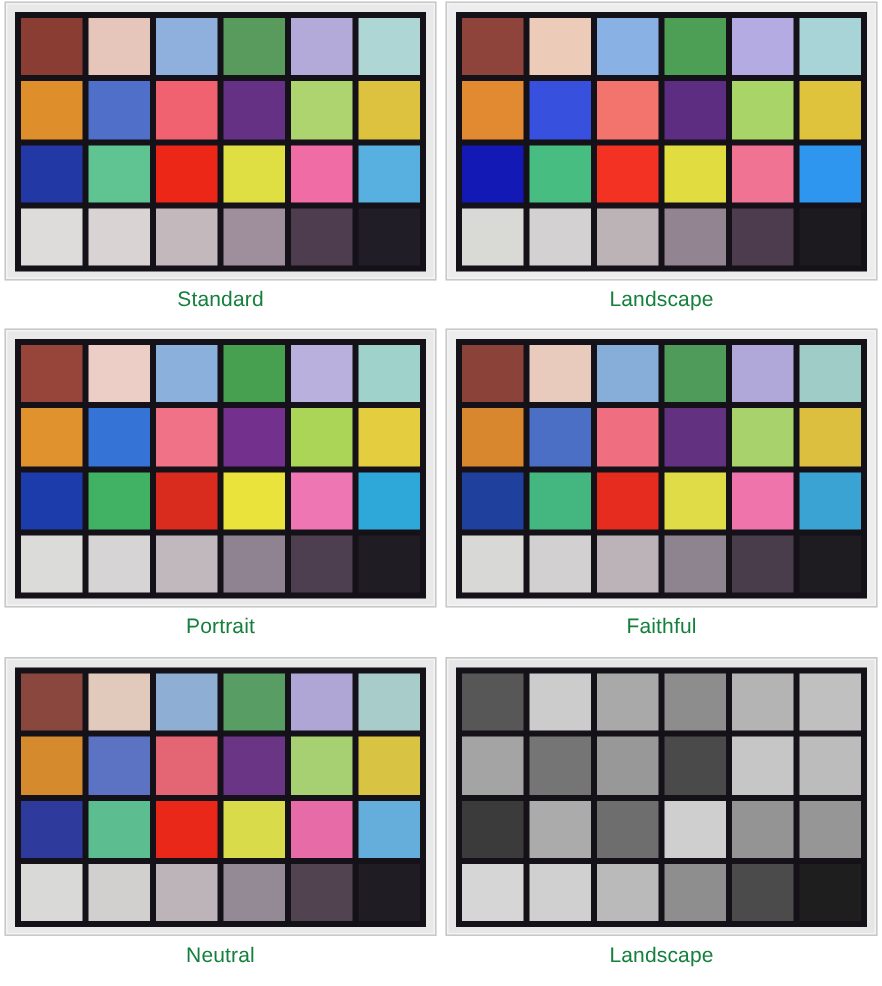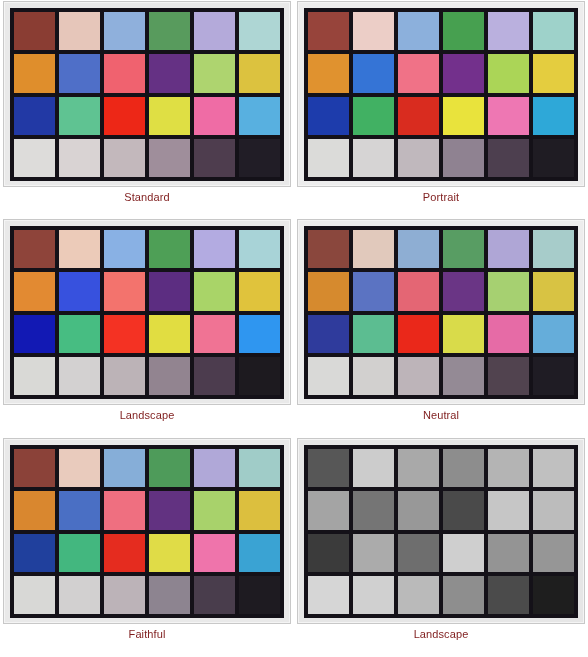--- a/index.html
+++ b/index.html
@@ -49,22 +49,22 @@
     gap: 4px;
     padding: 4px;
   }
   .patch {
     width: 100%;
     height: 100%;
     display: block;
   }
   .panel-label {
     margin-top: 5px;
-    font-size: 11px;
-    color: #7f1d1d;
+    font-size: 14px;
+    color: #15803d;
     line-height: 1.05;
     letter-spacing: 0.1px;
     text-align: left;
     font-family: "Liberation Sans", sans-serif;
   }
   
   .panel:nth-child(2) .chart-frame,
   .panel:nth-child(4) .chart-frame { background: #ededed; }
   .panel:nth-child(6) .chart-frame { background: #e6e6e6; }
 </style>
@@ -101,20 +101,52 @@
           <div class="patch" style="background: rgb(78, 61, 78);"></div>
           <div class="patch" style="background: rgb(33, 29, 38);"></div>
         </div>
     </div>
     <div class="panel-label">Standard</div>
   </div>
 
   <div class="panel">
     <div class="chart-frame">
       <div class="chart-inner">
+          <div class="patch" style="background: rgb(142, 68, 58);"></div>
+          <div class="patch" style="background: rgb(236, 203, 185);"></div>
+          <div class="patch" style="background: rgb(137, 177, 228);"></div>
+          <div class="patch" style="background: rgb(78, 159, 86);"></div>
+          <div class="patch" style="background: rgb(179, 171, 225);"></div>
+          <div class="patch" style="background: rgb(168, 211, 215);"></div>
+          <div class="patch" style="background: rgb(226, 138, 50);"></div>
+          <div class="patch" style="background: rgb(55, 81, 222);"></div>
+          <div class="patch" style="background: rgb(243, 115, 109);"></div>
+          <div class="patch" style="background: rgb(92, 45, 129);"></div>
+          <div class="patch" style="background: rgb(169, 212, 104);"></div>
+          <div class="patch" style="background: rgb(224, 195, 60);"></div>
+          <div class="patch" style="background: rgb(18, 25, 180);"></div>
+          <div class="patch" style="background: rgb(71, 189, 130);"></div>
+          <div class="patch" style="background: rgb(244, 50, 35);"></div>
+          <div class="patch" style="background: rgb(225, 221, 65);"></div>
+          <div class="patch" style="background: rgb(240, 115, 148);"></div>
+          <div class="patch" style="background: rgb(47, 150, 240);"></div>
+          <div class="patch" style="background: rgb(217, 217, 214);"></div>
+          <div class="patch" style="background: rgb(211, 209, 209);"></div>
+          <div class="patch" style="background: rgb(188, 179, 183);"></div>
+          <div class="patch" style="background: rgb(146, 132, 144);"></div>
+          <div class="patch" style="background: rgb(76, 60, 78);"></div>
+          <div class="patch" style="background: rgb(29, 26, 31);"></div>
+        </div>
+    </div>
+    <div class="panel-label">Landscape</div>
+  </div>
+
+  <div class="panel">
+    <div class="chart-frame">
+      <div class="chart-inner">
           <div class="patch" style="background: rgb(151, 68, 59);"></div>
           <div class="patch" style="background: rgb(236, 206, 199);"></div>
           <div class="patch" style="background: rgb(140, 176, 220);"></div>
           <div class="patch" style="background: rgb(71, 160, 80);"></div>
           <div class="patch" style="background: rgb(186, 176, 222);"></div>
           <div class="patch" style="background: rgb(158, 210, 202);"></div>
           <div class="patch" style="background: rgb(224, 146, 47);"></div>
           <div class="patch" style="background: rgb(53, 116, 214);"></div>
           <div class="patch" style="background: rgb(240, 114, 135);"></div>
           <div class="patch" style="background: rgb(115, 48, 140);"></div>
@@ -133,47 +165,47 @@
           <div class="patch" style="background: rgb(77, 63, 79);"></div>
           <div class="patch" style="background: rgb(31, 28, 35);"></div>
         </div>
     </div>
     <div class="panel-label">Portrait</div>
   </div>
 
   <div class="panel">
     <div class="chart-frame">
       <div class="chart-inner">
-          <div class="patch" style="background: rgb(142, 68, 58);"></div>
-          <div class="patch" style="background: rgb(236, 203, 185);"></div>
-          <div class="patch" style="background: rgb(137, 177, 228);"></div>
-          <div class="patch" style="background: rgb(78, 159, 86);"></div>
-          <div class="patch" style="background: rgb(179, 171, 225);"></div>
-          <div class="patch" style="background: rgb(168, 211, 215);"></div>
-          <div class="patch" style="background: rgb(226, 138, 50);"></div>
-          <div class="patch" style="background: rgb(55, 81, 222);"></div>
-          <div class="patch" style="background: rgb(243, 115, 109);"></div>
-          <div class="patch" style="background: rgb(92, 45, 129);"></div>
-          <div class="patch" style="background: rgb(169, 212, 104);"></div>
-          <div class="patch" style="background: rgb(224, 195, 60);"></div>
-          <div class="patch" style="background: rgb(18, 25, 180);"></div>
-          <div class="patch" style="background: rgb(71, 189, 130);"></div>
-          <div class="patch" style="background: rgb(244, 50, 35);"></div>
-          <div class="patch" style="background: rgb(225, 221, 65);"></div>
-          <div class="patch" style="background: rgb(240, 115, 148);"></div>
-          <div class="patch" style="background: rgb(47, 150, 240);"></div>
-          <div class="patch" style="background: rgb(217, 217, 214);"></div>
-          <div class="patch" style="background: rgb(211, 209, 209);"></div>
-          <div class="patch" style="background: rgb(188, 179, 183);"></div>
-          <div class="patch" style="background: rgb(146, 132, 144);"></div>
-          <div class="patch" style="background: rgb(76, 60, 78);"></div>
-          <div class="patch" style="background: rgb(29, 26, 31);"></div>
-        </div>
-    </div>
-    <div class="panel-label">Landscape</div>
+          <div class="patch" style="background: rgb(139, 66, 57);"></div>
+          <div class="patch" style="background: rgb(233, 203, 189);"></div>
+          <div class="patch" style="background: rgb(134, 174, 216);"></div>
+          <div class="patch" style="background: rgb(78, 155, 90);"></div>
+          <div class="patch" style="background: rgb(176, 168, 216);"></div>
+          <div class="patch" style="background: rgb(160, 204, 200);"></div>
+          <div class="patch" style="background: rgb(217, 135, 47);"></div>
+          <div class="patch" style="background: rgb(74, 111, 196);"></div>
+          <div class="patch" style="background: rgb(239, 111, 128);"></div>
+          <div class="patch" style="background: rgb(98, 50, 129);"></div>
+          <div class="patch" style="background: rgb(168, 210, 107);"></div>
+          <div class="patch" style="background: rgb(220, 191, 62);"></div>
+          <div class="patch" style="background: rgb(32, 64, 157);"></div>
+          <div class="patch" style="background: rgb(67, 183, 127);"></div>
+          <div class="patch" style="background: rgb(229, 44, 31);"></div>
+          <div class="patch" style="background: rgb(224, 220, 71);"></div>
+          <div class="patch" style="background: rgb(239, 116, 171);"></div>
+          <div class="patch" style="background: rgb(58, 163, 211);"></div>
+          <div class="patch" style="background: rgb(216, 216, 214);"></div>
+          <div class="patch" style="background: rgb(210, 208, 208);"></div>
+          <div class="patch" style="background: rgb(188, 179, 184);"></div>
+          <div class="patch" style="background: rgb(141, 132, 144);"></div>
+          <div class="patch" style="background: rgb(73, 61, 76);"></div>
+          <div class="patch" style="background: rgb(30, 27, 33);"></div>
+        </div>
+    </div>
+    <div class="panel-label">Faithful</div>
   </div>
 
   <div class="panel">
     <div class="chart-frame">
       <div class="chart-inner">
           <div class="patch" style="background: rgb(138, 71, 61);"></div>
           <div class="patch" style="background: rgb(225, 201, 188);"></div>
           <div class="patch" style="background: rgb(142, 174, 211);"></div>
           <div class="patch" style="background: rgb(88, 157, 99);"></div>
           <div class="patch" style="background: rgb(175, 166, 214);"></div>
@@ -197,52 +229,20 @@
           <div class="patch" style="background: rgb(81, 67, 79);"></div>
           <div class="patch" style="background: rgb(31, 28, 36);"></div>
         </div>
     </div>
     <div class="panel-label">Neutral</div>
   </div>
 
   <div class="panel">
     <div class="chart-frame">
       <div class="chart-inner">
-          <div class="patch" style="background: rgb(139, 66, 57);"></div>
-          <div class="patch" style="background: rgb(233, 203, 189);"></div>
-          <div class="patch" style="background: rgb(134, 174, 216);"></div>
-          <div class="patch" style="background: rgb(78, 155, 90);"></div>
-          <div class="patch" style="background: rgb(176, 168, 216);"></div>
-          <div class="patch" style="background: rgb(160, 204, 200);"></div>
-          <div class="patch" style="background: rgb(217, 135, 47);"></div>
-          <div class="patch" style="background: rgb(74, 111, 196);"></div>
-          <div class="patch" style="background: rgb(239, 111, 128);"></div>
-          <div class="patch" style="background: rgb(98, 50, 129);"></div>
-          <div class="patch" style="background: rgb(168, 210, 107);"></div>
-          <div class="patch" style="background: rgb(220, 191, 62);"></div>
-          <div class="patch" style="background: rgb(32, 64, 157);"></div>
-          <div class="patch" style="background: rgb(67, 183, 127);"></div>
-          <div class="patch" style="background: rgb(229, 44, 31);"></div>
-          <div class="patch" style="background: rgb(224, 220, 71);"></div>
-          <div class="patch" style="background: rgb(239, 116, 171);"></div>
-          <div class="patch" style="background: rgb(58, 163, 211);"></div>
-          <div class="patch" style="background: rgb(216, 216, 214);"></div>
-          <div class="patch" style="background: rgb(210, 208, 208);"></div>
-          <div class="patch" style="background: rgb(188, 179, 184);"></div>
-          <div class="patch" style="background: rgb(141, 132, 144);"></div>
-          <div class="patch" style="background: rgb(73, 61, 76);"></div>
-          <div class="patch" style="background: rgb(30, 27, 33);"></div>
-        </div>
-    </div>
-    <div class="panel-label">Faithful</div>
-  </div>
-
-  <div class="panel">
-    <div class="chart-frame">
-      <div class="chart-inner">
           <div class="patch" style="background: rgb(87, 87, 87);"></div>
           <div class="patch" style="background: rgb(204, 204, 204);"></div>
           <div class="patch" style="background: rgb(169, 169, 169);"></div>
           <div class="patch" style="background: rgb(141, 141, 141);"></div>
           <div class="patch" style="background: rgb(180, 180, 180);"></div>
           <div class="patch" style="background: rgb(192, 192, 192);"></div>
           <div class="patch" style="background: rgb(164, 164, 164);"></div>
           <div class="patch" style="background: rgb(117, 117, 117);"></div>
           <div class="patch" style="background: rgb(152, 152, 152);"></div>
           <div class="patch" style="background: rgb(74, 74, 74);"></div>

